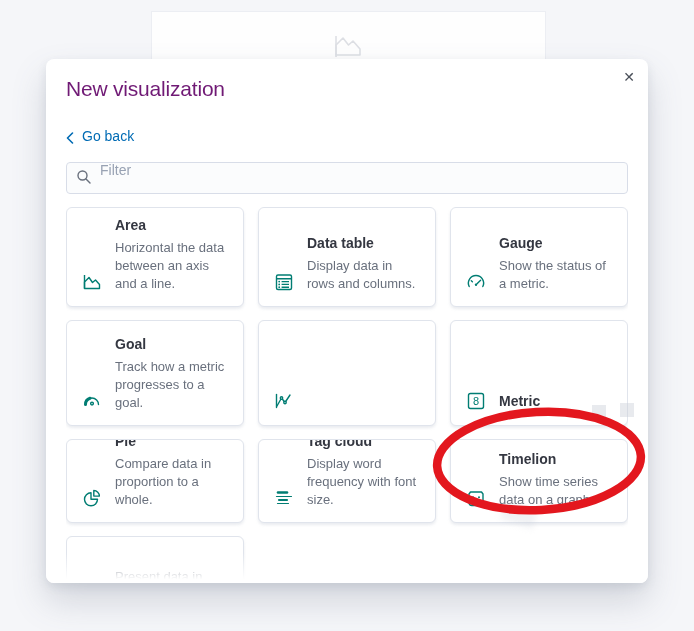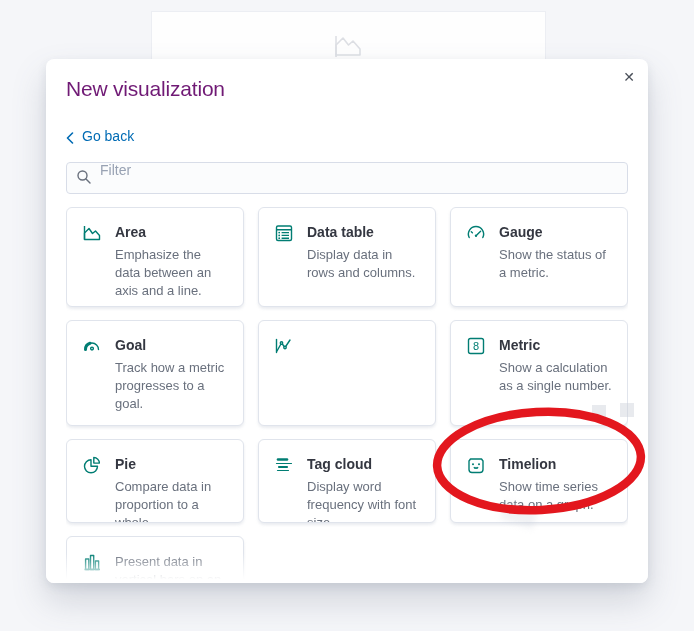--- a/index.html
+++ b/index.html
@@ -23,21 +23,21 @@
   .search-box{position:relative;margin-top:13px;height:32px;}
   .search-input{width:100%;height:32px;box-sizing:border-box;border:1px solid #d8dde8;border-radius:4px;
                 background:#fbfcfd;padding:0 10px 16px 33px;font-size:14px;color:#343741;font-family:inherit;}
   .search-input::placeholder{color:#98a2b3;}
   .search-icon{position:absolute;left:10px;top:8px;pointer-events:none;}
   
   .grid{margin-top:14px;display:grid;grid-template-columns:repeat(3,1fr);
         grid-template-rows:100px 106px 84px 100px;gap:13px 14px;height:384px;overflow:hidden;}
   .card{background:#fff;border:1px solid #e0e4ec;border-radius:6px;
         box-shadow:0 2px 3px rgba(152,162,179,.2);padding:13px 14px;display:flex;gap:12px;
-        align-items:flex-start;overflow:hidden;cursor:pointer;box-sizing:border-box;}
+        align-items:flex-end;overflow:hidden;cursor:pointer;box-sizing:border-box;}
   .card-icon{flex:0 0 auto;width:22px;height:22px;margin-top:1px;color:#017D73;}
   .card-icon svg{display:block;stroke:#017D73;}
   .card-title{font-size:14px;font-weight:700;color:#343741;line-height:22px;}
   .card-desc{font-size:13px;color:#69707d;line-height:18px;margin-top:3px;}
   .bottom-fade{position:absolute;left:0;right:0;bottom:0;height:30px;pointer-events:none;
                background:linear-gradient(rgba(255,255,255,0),#fff 88%);}
   
   .annotation{position:absolute;left:0;top:0;width:694px;height:631px;pointer-events:none;z-index:30;}
   
   .artifact{position:absolute;background:#cdd1da;z-index:20;pointer-events:none;}
@@ -84,21 +84,21 @@
 
       <div class="card">
         <span class="card-icon">
           <svg width="22" height="22" viewBox="0 0 22 22" fill="none" stroke-width="1.4" stroke-linejoin="round">
               <path d="M3.5 17.5V4"></path>
               <path d="M3.5 17.5V11L8 6.5l3.5 5 3-2.5 4 4.5v4z"></path>
             </svg>
         </span>
         <div class="card-body">
           <div class="card-title">Area</div>
-          <div class="card-desc">Emphasize the data between an axis and a line.</div>
+          <div class="card-desc">Horizontal the data between an axis and a line.</div>
         </div>
       </div>
 
       <div class="card">
         <span class="card-icon">
           <svg width="22" height="22" viewBox="0 0 22 22" fill="none" stroke-width="1.4" stroke-linejoin="round">
               <rect x="3.5" y="4" width="15" height="14.5" rx="1.5"></rect>
               <path d="M3.5 7.8h15"></path>
               <circle cx="6.2" cy="10.6" r=".9" fill="#017D73" stroke="none"></circle>
               <path d="M8.6 10.6h7.4"></path>
@@ -160,21 +160,20 @@
 
       <div class="card">
         <span class="card-icon">
           <svg width="22" height="22" viewBox="0 0 22 22" fill="none" stroke-width="1.4">
               <rect x="3.5" y="3.5" width="15" height="15" rx="2"></rect>
               <text x="11" y="15" text-anchor="middle" font-size="11" font-family="Liberation Sans, sans-serif" fill="#017D73" stroke="none">8</text>
             </svg>
         </span>
         <div class="card-body">
           <div class="card-title">Metric</div>
-          <div class="card-desc">Show a calculation as a single number.</div>
         </div>
       </div>
 
       <div class="card">
         <span class="card-icon">
           <svg width="22" height="22" viewBox="0 0 22 22" fill="none" stroke-width="1.4" stroke-linejoin="round">
               <path d="M10 5.8A6.5 6.5 0 1 0 16.5 12.3L10 12.3z"></path>
               <path d="M12.8 3.5a5.6 5.6 0 0 1 5.6 5.6l-5.6 0z"></path>
             </svg>
         </span>

